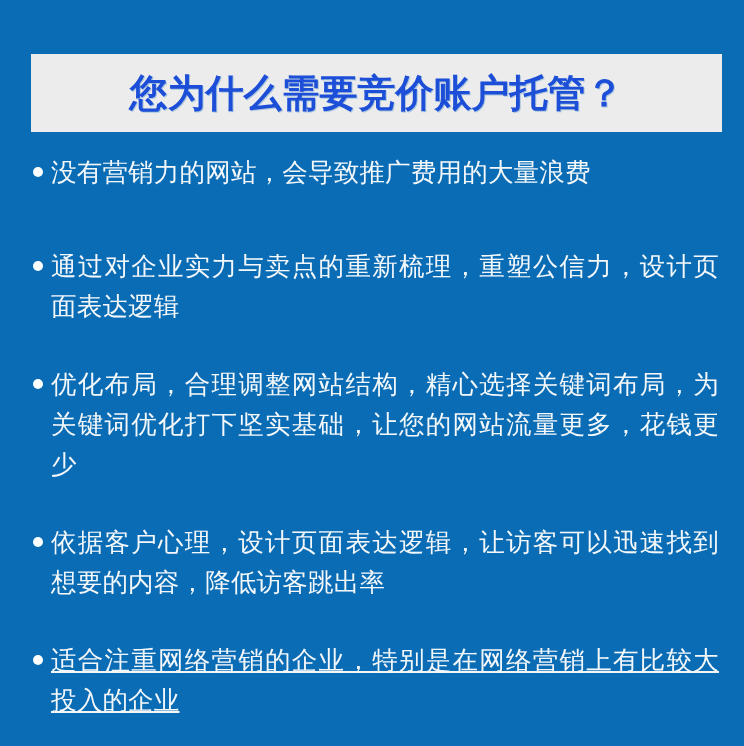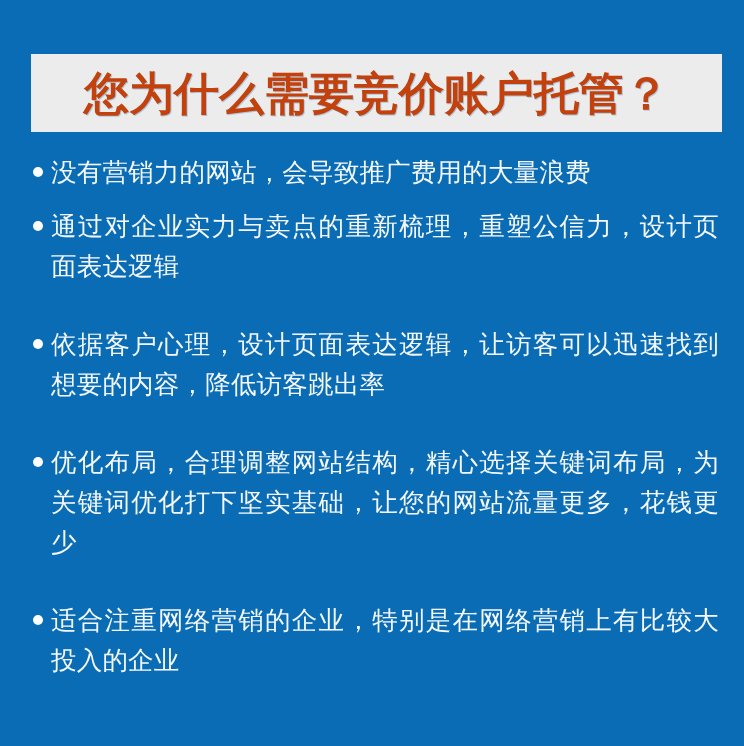--- a/index.html
+++ b/index.html
@@ -31,22 +31,22 @@
     top: 54px;
     width: 691px;
     height: 78px;
     background: #ECECEC;
     display: flex;
     align-items: center;
     justify-content: center;
     box-sizing: border-box;
   }
   .title-text {
-    color: #c2410c;
-    font-size: 45px;
+    color: #1d4ed8;
+    font-size: 38px;
     font-weight: bold;
     letter-spacing: 0px;
     line-height: 1;
     white-space: nowrap;
     text-shadow: 1px 1px 0 rgba(120,170,210,0.55);
     font-family: "DejaVu Sans", "Liberation Sans", sans-serif;
   }
 
   
   .bullet-list {
@@ -57,20 +57,21 @@
   }
 
   .bullet-item {
     display: flex;
     align-items: flex-start;
     color: #F2F6F9;
     margin-bottom: 26px;
   }
   .bullet-item:last-child {
     margin-bottom: 0;
+    text-decoration: underline;
   }
 
   .bullet-dot {
     flex: 0 0 auto;
     width: 10px;
     height: 10px;
     border-radius: 50%;
     background: #FFFFFF;
     margin-top: 15px;
     margin-right: 8px;
@@ -81,21 +82,21 @@
     font-size: 25.5px;
     line-height: 40px;
     letter-spacing: 0.2px;
     color: #F4F8FB;
     text-align: justify;
     text-justify: inter-ideograph;
     font-family: "DejaVu Sans", "Liberation Sans", sans-serif;
   }
 
   
-  .bullet-item.gap-lg { margin-bottom: 14px; }
+  .bullet-item.gap-lg { margin-bottom: 54px; }
   .bullet-item.gap-xl { margin-bottom: 38px; }
 </style>
 </head>
 <body>
 
 <div class="poster">
 
   <div class="title-banner">
     <div class="title-text">您为什么需要竞价账户托管？</div>
   </div>
@@ -107,26 +108,26 @@
       <span class="bullet-text">没有营销力的网站，会导致推广费用的大量浪费</span>
     </div>
 
     <div class="bullet-item gap-xl">
       <span class="bullet-dot"></span>
       <span class="bullet-text">通过对企业实力与卖点的重新梳理，重塑公信力，设计页面表达逻辑</span>
     </div>
 
     <div class="bullet-item gap-xl">
       <span class="bullet-dot"></span>
-      <span class="bullet-text">依据客户心理，设计页面表达逻辑，让访客可以迅速找到想要的内容，降低访客跳出率</span>
+      <span class="bullet-text">优化布局，合理调整网站结构，精心选择关键词布局，为关键词优化打下坚实基础，让您的网站流量更多，花钱更少</span>
     </div>
 
     <div class="bullet-item gap-xl">
       <span class="bullet-dot"></span>
-      <span class="bullet-text">优化布局，合理调整网站结构，精心选择关键词布局，为关键词优化打下坚实基础，让您的网站流量更多，花钱更少</span>
+      <span class="bullet-text">依据客户心理，设计页面表达逻辑，让访客可以迅速找到想要的内容，降低访客跳出率</span>
     </div>
 
     <div class="bullet-item">
       <span class="bullet-dot"></span>
       <span class="bullet-text">适合注重网络营销的企业，特别是在网络营销上有比较大投入的企业</span>
     </div>
 
   </div>
 
 </div>

